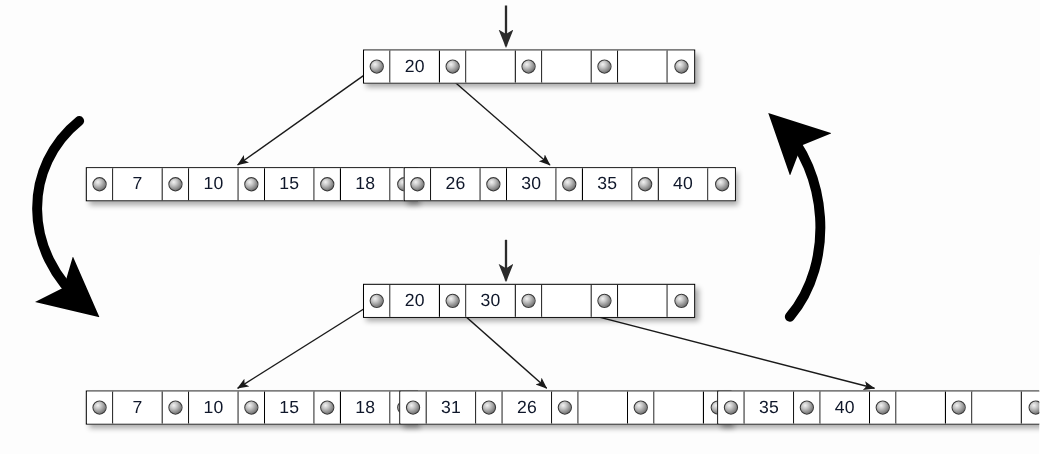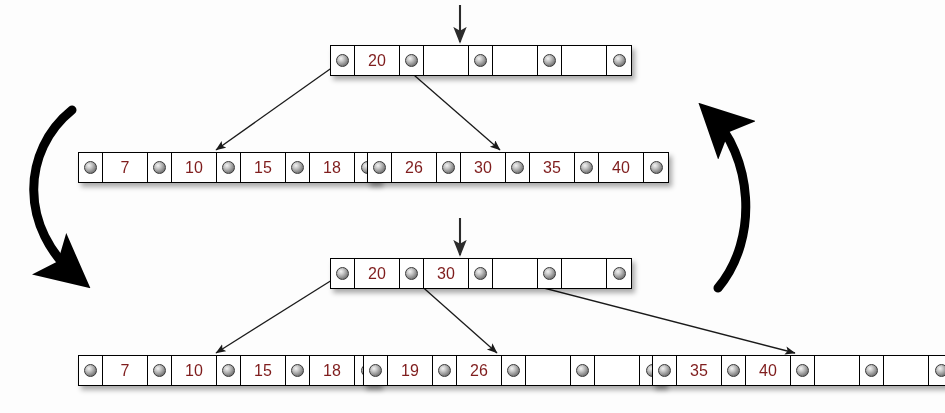--- a/index.html
+++ b/index.html
@@ -45,21 +45,21 @@
   }
   .cell:last-child {
     border-right: none;
   }
   .cell.ptr {
     width: 24px;
   }
   .cell.key {
     width: 45px;
     font-size: 16px;
-    color: #7f1d1d;
+    color: #0f172a;
     letter-spacing: 0.2px;
   }
   .dot {
     width: 13px;
     height: 13px;
     border-radius: 50%;
     background: radial-gradient(circle at 36% 32%, #f2f2f2 0%, #c9c9c9 28%, #8d8d8d 62%, #4a4a4a 100%);
     border: 1px solid #3a3a3a;
     box-sizing: border-box;
   }
@@ -203,21 +203,21 @@
     <div class="cell key">18</div>
     <div class="cell ptr">
         <span class="dot"></span>
       </div>
   </div>
 
   <div class="btnode" style="left:363px; top:355px; height:31px;">
     <div class="cell ptr">
         <span class="dot"></span>
       </div>
-    <div class="cell key">19</div>
+    <div class="cell key">31</div>
     <div class="cell ptr">
         <span class="dot"></span>
       </div>
     <div class="cell key">26</div>
     <div class="cell ptr">
         <span class="dot"></span>
       </div>
     <div class="cell key"></div>
     <div class="cell ptr">
         <span class="dot"></span>

